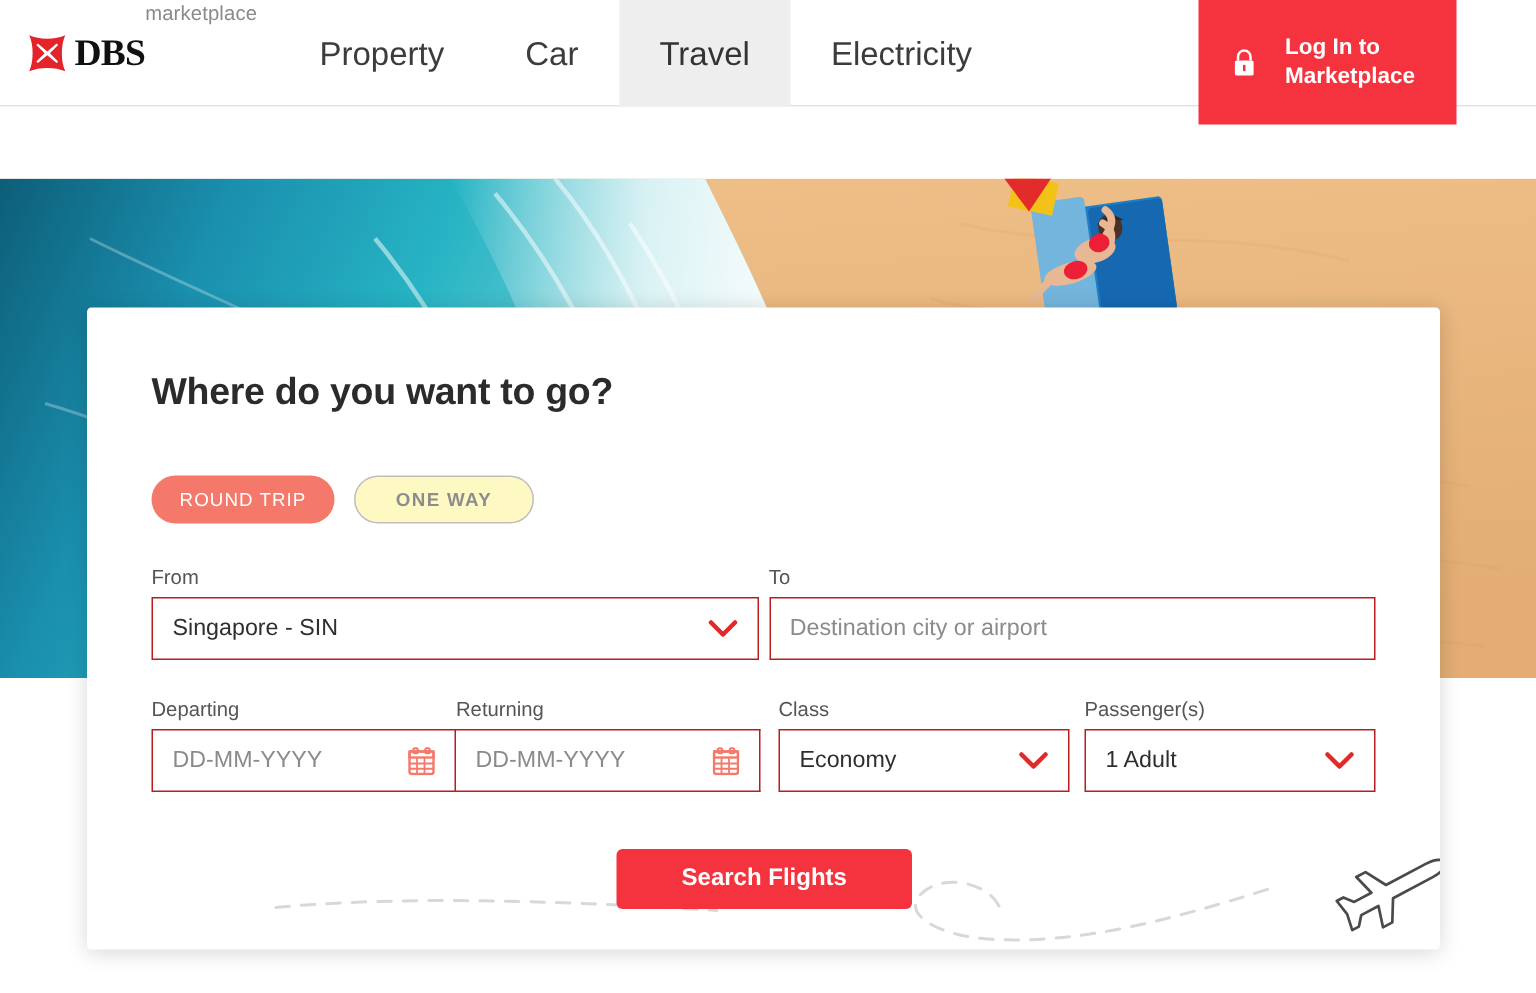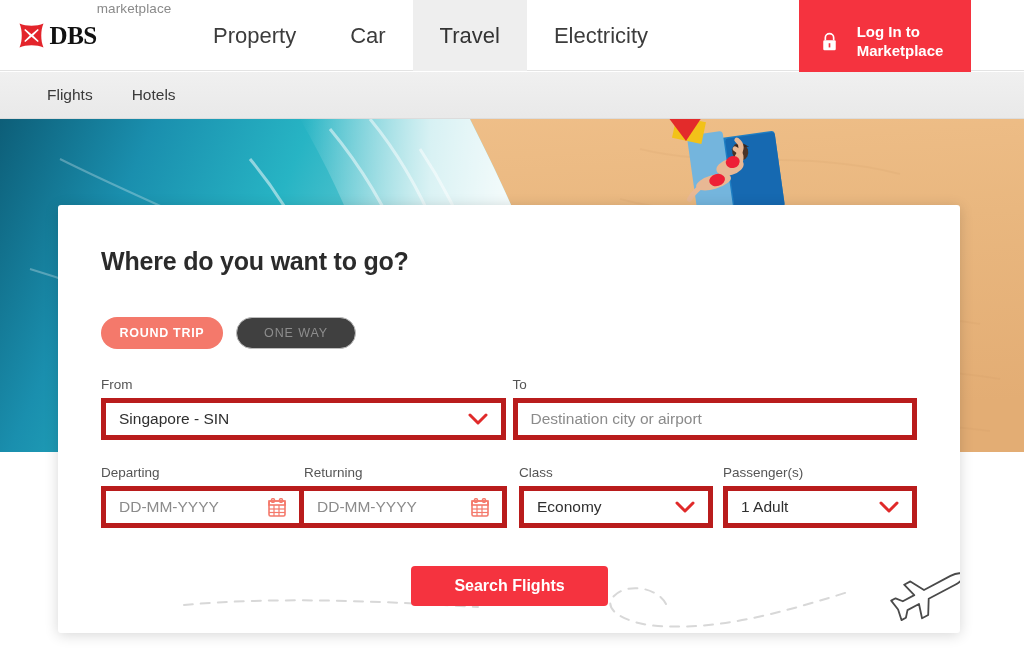--- a/index.html
+++ b/index.html
@@ -70,43 +70,43 @@
     background: #fff; border-radius: 3px;
     box-shadow: 0 2px 14px rgba(0,0,0,0.16);
     padding: 42px 43px 0 43px;
   }
   .card-title {
     font-size: 25px; font-weight: bold; color: #2b2b2b; letter-spacing: -0.2px;
   }
   .trip-toggle { display: flex; gap: 13px; margin-top: 41px; }
   .pill {
     height: 32px; border-radius: 16px; display: flex; align-items: center;
-    justify-content: center; font-size: 12.5px; font-weight: bold;
+    justify-content: center; font-size: 12.5px; font-weight: normal;
     letter-spacing: 0.7px; cursor: pointer;
   }
   .pill.selected { background: #f4796b; color: #fff; width: 122px; }
   .pill.unselected {
-    background: #404040; color: #8d8d8d; width: 120px;
-    border: 1px solid #bdbdbd; font-weight: normal; letter-spacing: 0.9px;
+    background: #fef9c3; color: #8d8d8d; width: 120px;
+    border: 1px solid #bdbdbd; font-weight: bold; letter-spacing: 0.9px;
   }
 
   .field-label {
     font-size: 13.5px; color: #555; margin-bottom: 6px; display: block;
   }
   .row1 { display: flex; margin-top: 28px; }
   .col-from { width: 409px; }
   .col-to { width: 409px; margin-left: 7px; }
   .row2 { display: flex; margin-top: 25px; }
   .col-dep { width: 203px; }
   .col-ret { width: 203px; }
   .col-class { width: 194px; margin-left: 12px; }
   .col-pax { width: 194px; margin-left: 10px; }
 
   .input-box {
-    height: 42px; border: 5px solid #b91c1c; background: #fff;
+    height: 42px; border: 1px solid #b91c1c; background: #fff;
     display: flex; align-items: center; padding: 0 13px;
     font-size: 15.5px; color: #2f2f2f; position: relative; cursor: pointer;
   }
   .input-box .val { flex: 1; }
   .input-box .ph { flex: 1; color: #8b8b8b; }
   .chev { width: 20px; height: 13px; flex: none; }
   .cal { width: 18px; height: 19px; flex: none; }
   .col-ret .input-box { border-left: none; }
 
   .cta-row {
@@ -153,24 +153,20 @@
         <rect x="2.5" y="10" width="15" height="12" rx="1.5" fill="#ffffff"></rect>
         <rect x="9" y="13.5" width="2" height="5" fill="#f5333f"></rect>
       </svg>
       <div class="login-text">
         <div>Log In to</div>
         <div>Marketplace</div>
       </div>
     </div>
   </div>
 
-  <div class="subnav">
-    <div class="subnav-item">Flights</div>
-    <div class="subnav-item">Hotels</div>
-  </div>
 
   <div class="hero">
     <svg width="1024" height="333" viewBox="0 0 1024 333">
       <defs>
         <linearGradient id="sea" x1="0" y1="0" x2="1" y2="0.25">
           <stop offset="0" stop-color="#0d5e78"></stop>
           <stop offset="0.25" stop-color="#1a8fae"></stop>
           <stop offset="0.5" stop-color="#27b4c4"></stop>
           <stop offset="0.8" stop-color="#7fd3d8"></stop>
           <stop offset="1" stop-color="#cfe9e6"></stop>

